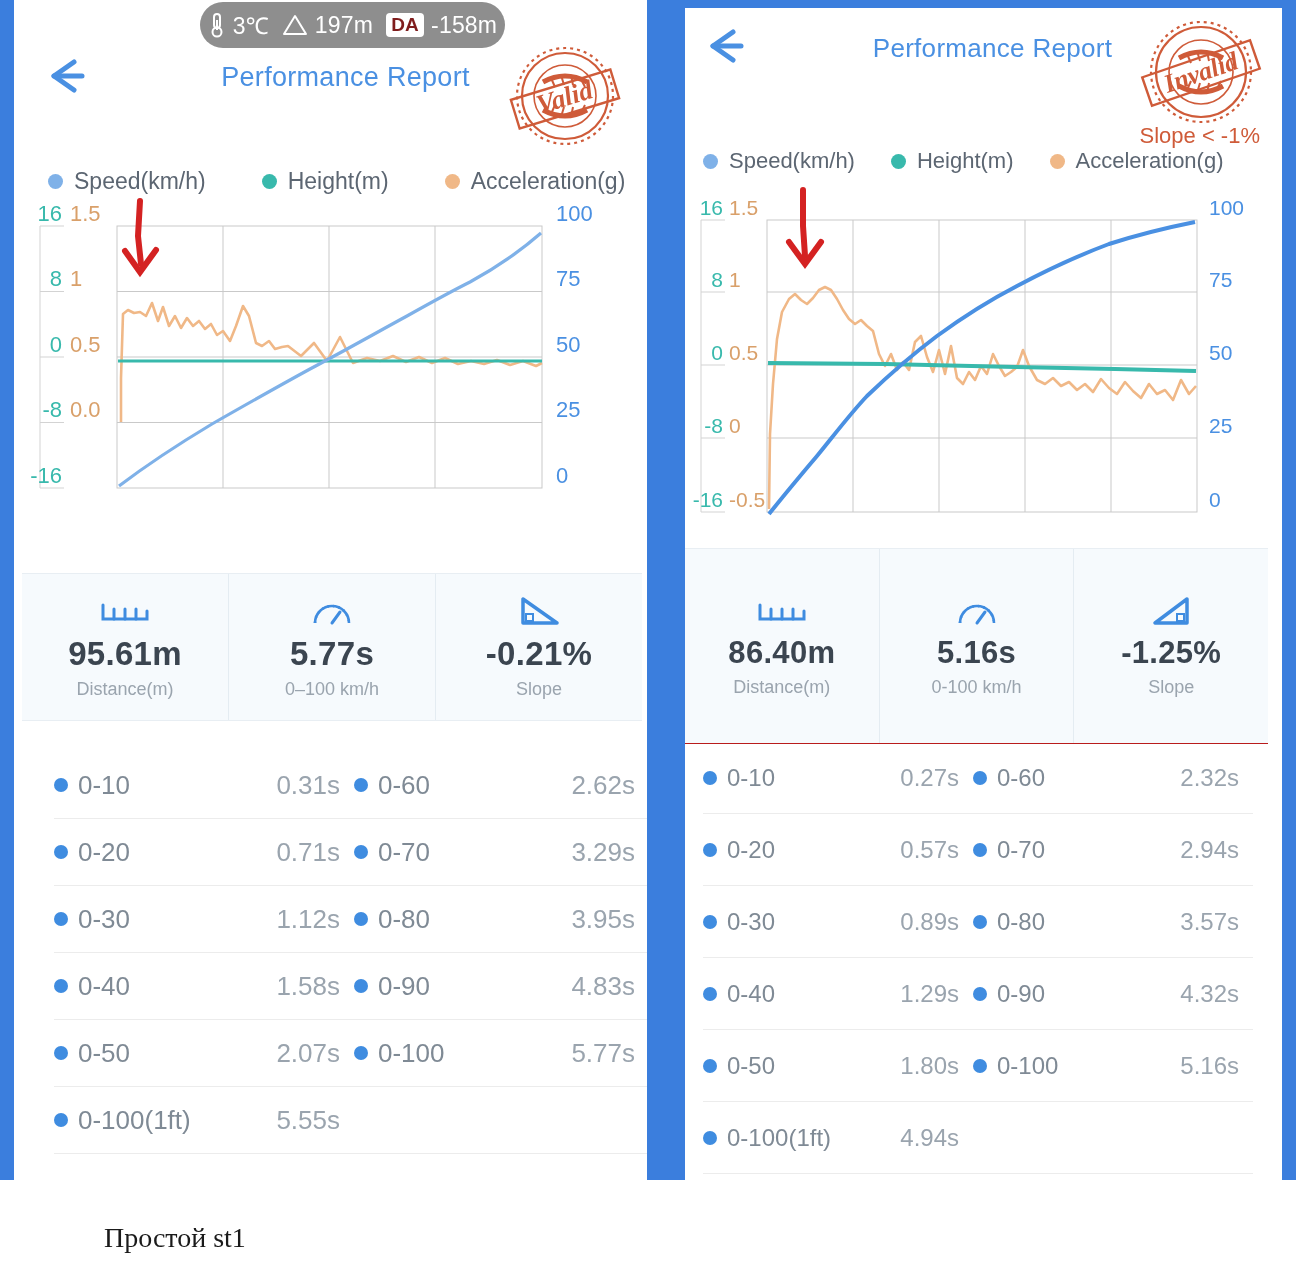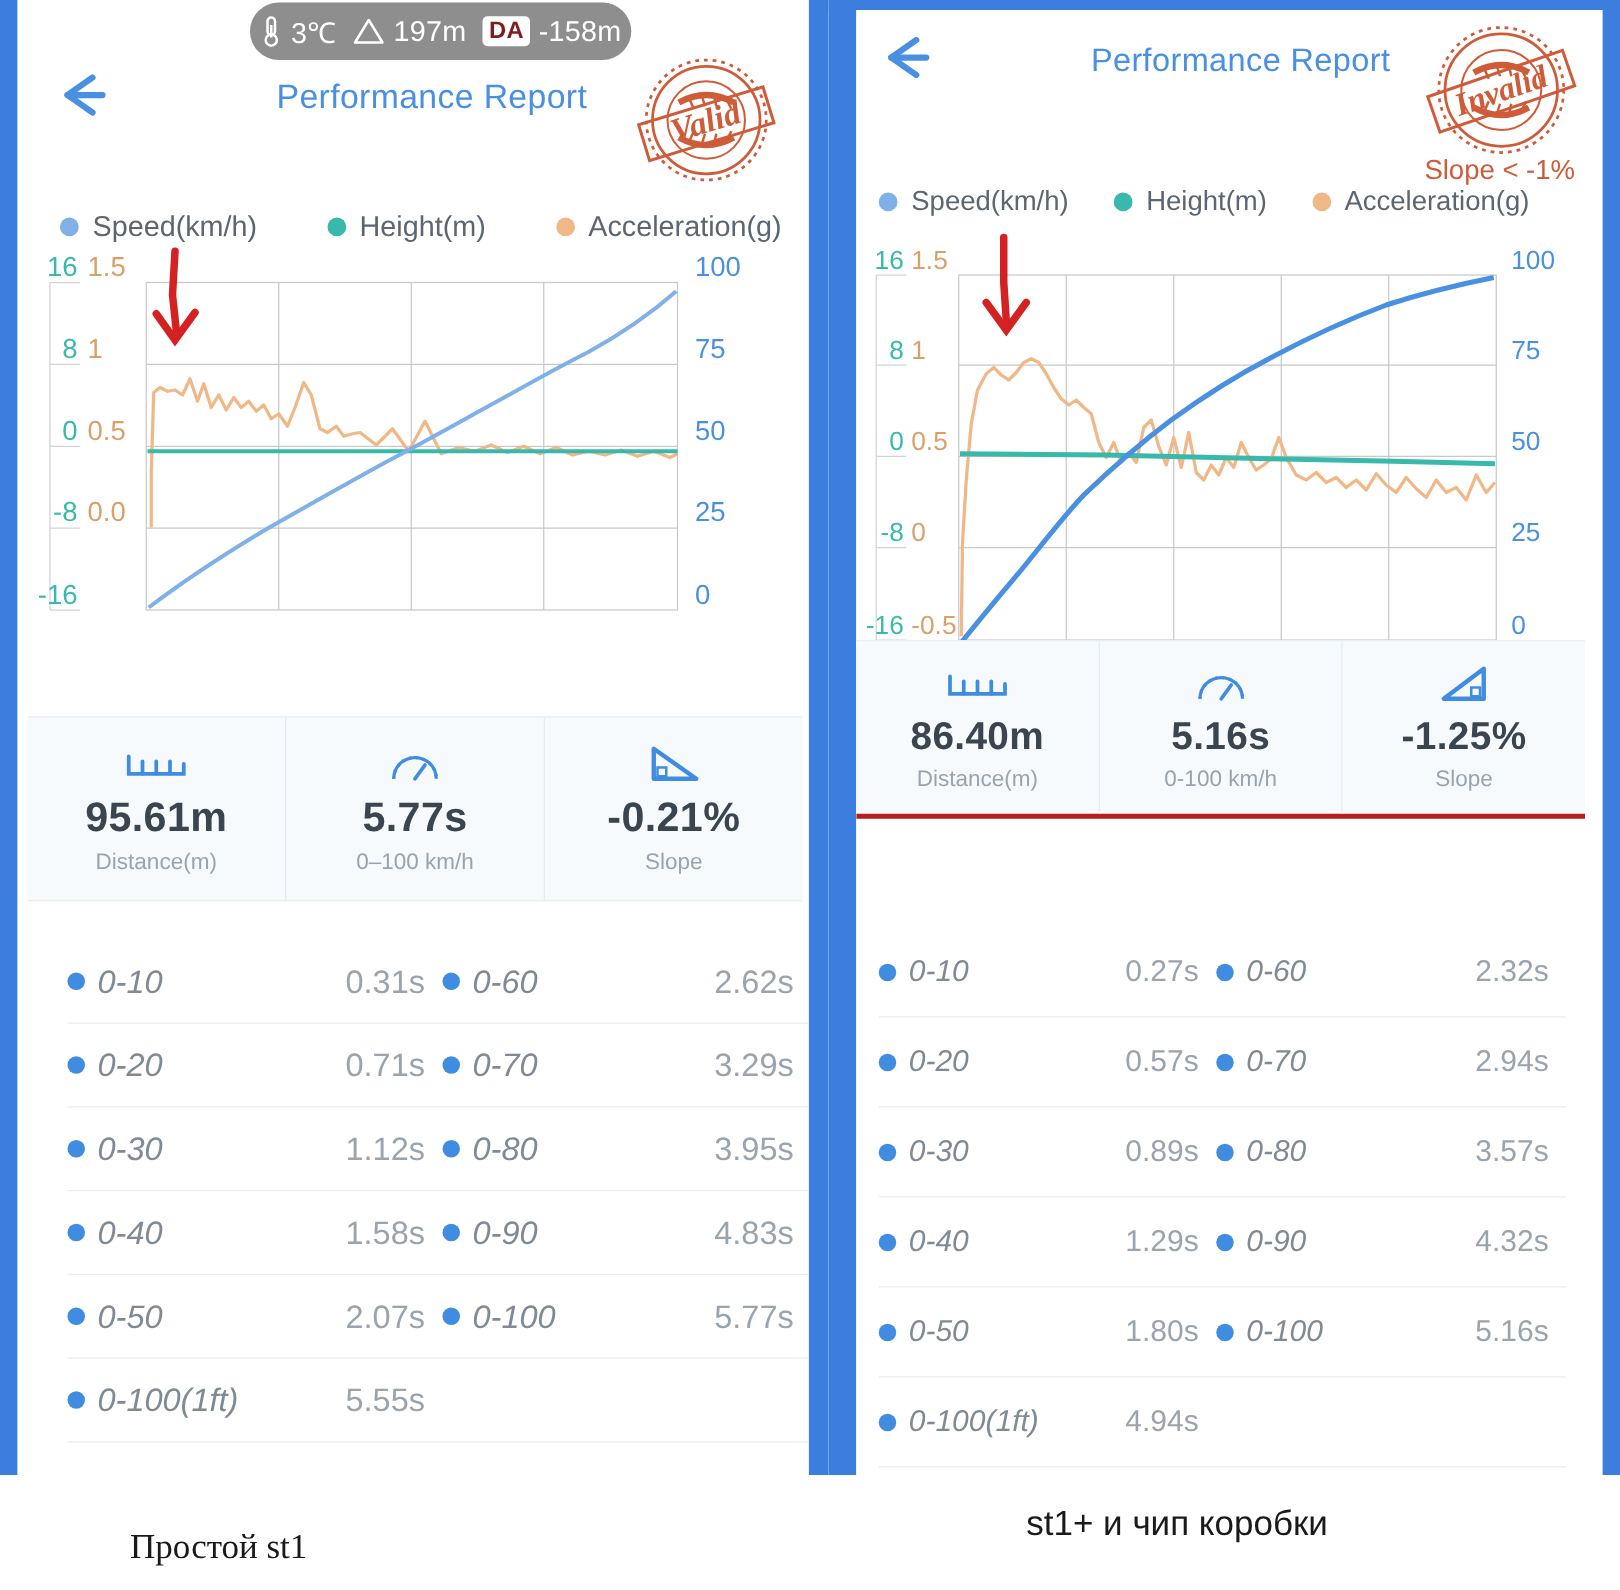--- a/index.html
+++ b/index.html
@@ -68,40 +68,40 @@
   
   .chart-wrap { position:absolute;text-align:center; }
   .panel.left .chart-wrap  { left: 8px; top: 206px; width: 620px; height: 310px; }
   .panel.right .chart-wrap { left: 0px; top: 186px; width: 600px; height: 320px; }
   .chart-wrap svg { display:block; width:100%; height:100%; overflow:visible; }
 
   
   .stats { position:absolute; display:flex; background:#f6fafd; }
   .panel.left .stats  { left: 8px; top: 573px; width: 620px; height: 148px;
                         border-top:1px solid #e8eef3; border-bottom:1px solid #e8eef3; }
-  .panel.right .stats { left: 0px; top: 504px; width: 583px; height: 143px;
-                        border-top:1px solid #e8eef3; border-bottom:4px solid #b91c1c; }
+  .panel.right .stats { left: 0px; top: 540px; width: 583px; height: 196px;
+                        border-top:1px solid #e8eef3; border-bottom:1px solid #b91c1c; }
   .stat { flex:1; display:flex; flex-direction:column; align-items:center; justify-content:center;
           gap: 6px; border-right:1px solid #e4ecf2; }
   .stat:last-child { border-right:none; }
   .stat .sicon { height:34px; display:flex; align-items:center; justify-content:center; }
   .stat .sval  { font-size:33px; font-weight:bold; color:#3b4550; letter-spacing:.3px; }
   .stat .slbl  { font-size:18px; color:#9aa4ae; }
   .panel.right .stat .sval { font-size: 31px; }
 
   
   .tlist { position:absolute; }
   .panel.left .tlist  { left: 40px; top: 752px; width: 595px; }
   .panel.right .tlist { left: 18px; top: 734px; width: 550px; }
   .trow { display:flex; align-items:center; border-bottom:1px solid #ececec; }
   .panel.left .trow  { height: 67px; font-size: 26px; }
   .panel.right .trow { height: 72px; font-size: 24px; }
   .trow:last-child { border-bottom:1px solid #ececec; }
   .cellpair { display:flex; align-items:center; flex: 1 1 0; }
-  .tlabel { display:flex; align-items:center; gap:10px; color:#7f8a95; white-space:nowrap;font-style:italic; }
+  .tlabel { display:flex; align-items:center; gap:10px; color:#7f8a95; white-space:nowrap; }
   .tdot { width:14px; height:14px; border-radius:50%; background:#3f8ce0; flex:none; }
   .tval { margin-left:auto; color:#9aa4ae; padding-right: 14px; white-space:nowrap; }
   .panel.left .cellpair:first-child  { flex: 0 0 300px; }
   .panel.right .cellpair:first-child { flex: 0 0 270px; }
 
   
   .caption { position:absolute; color:#1a1a1a; font-size:28px; white-space:nowrap; }
   .cap-left  { left: 104px; top: 1222px; font-family: Liberation Serif, serif; }
   .cap-right { left: 821px; top: 1203px; }
 </style>
@@ -607,15 +607,14 @@
             <span class="tval">4.94s</span>
           </span>
           <span class="cellpair"></span>
         </div>
       </div>
 
     </div>
   </div>
 
   <div class="caption cap-left">Простой st1</div>
-  <div class="caption cap-right">st1+  и чип коробки</div>
 
 </div>
 
 </body></html>

